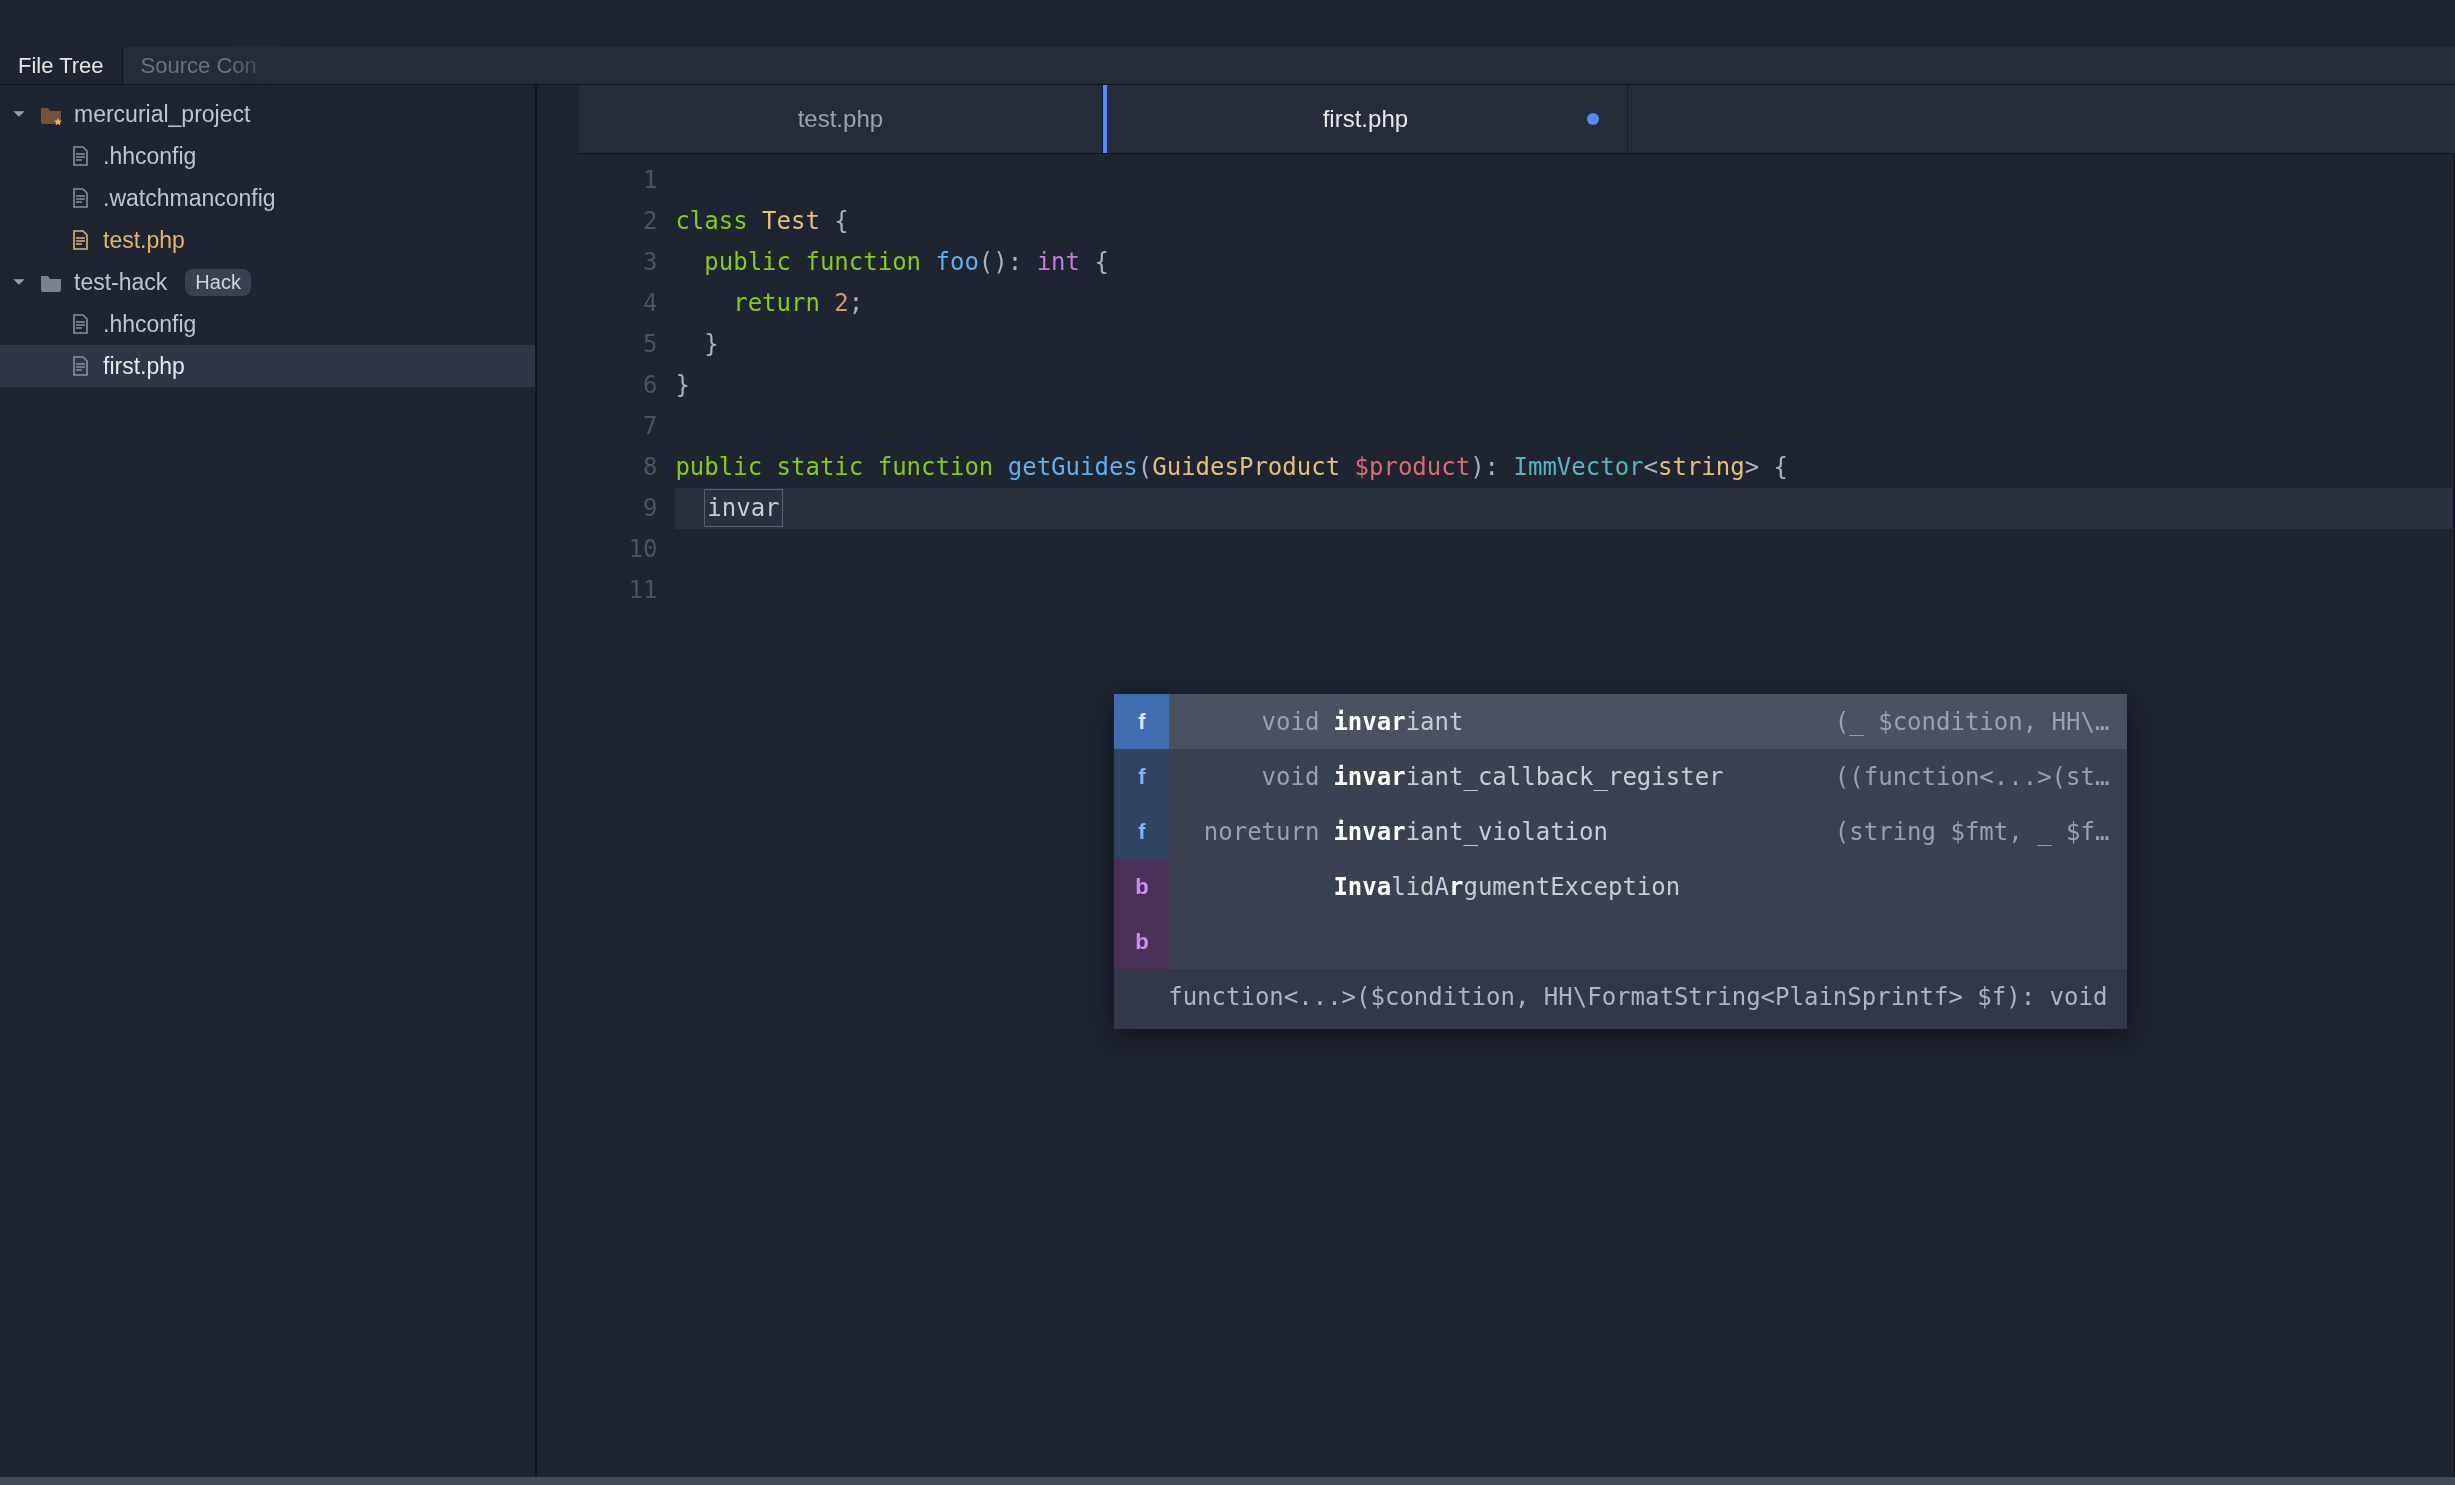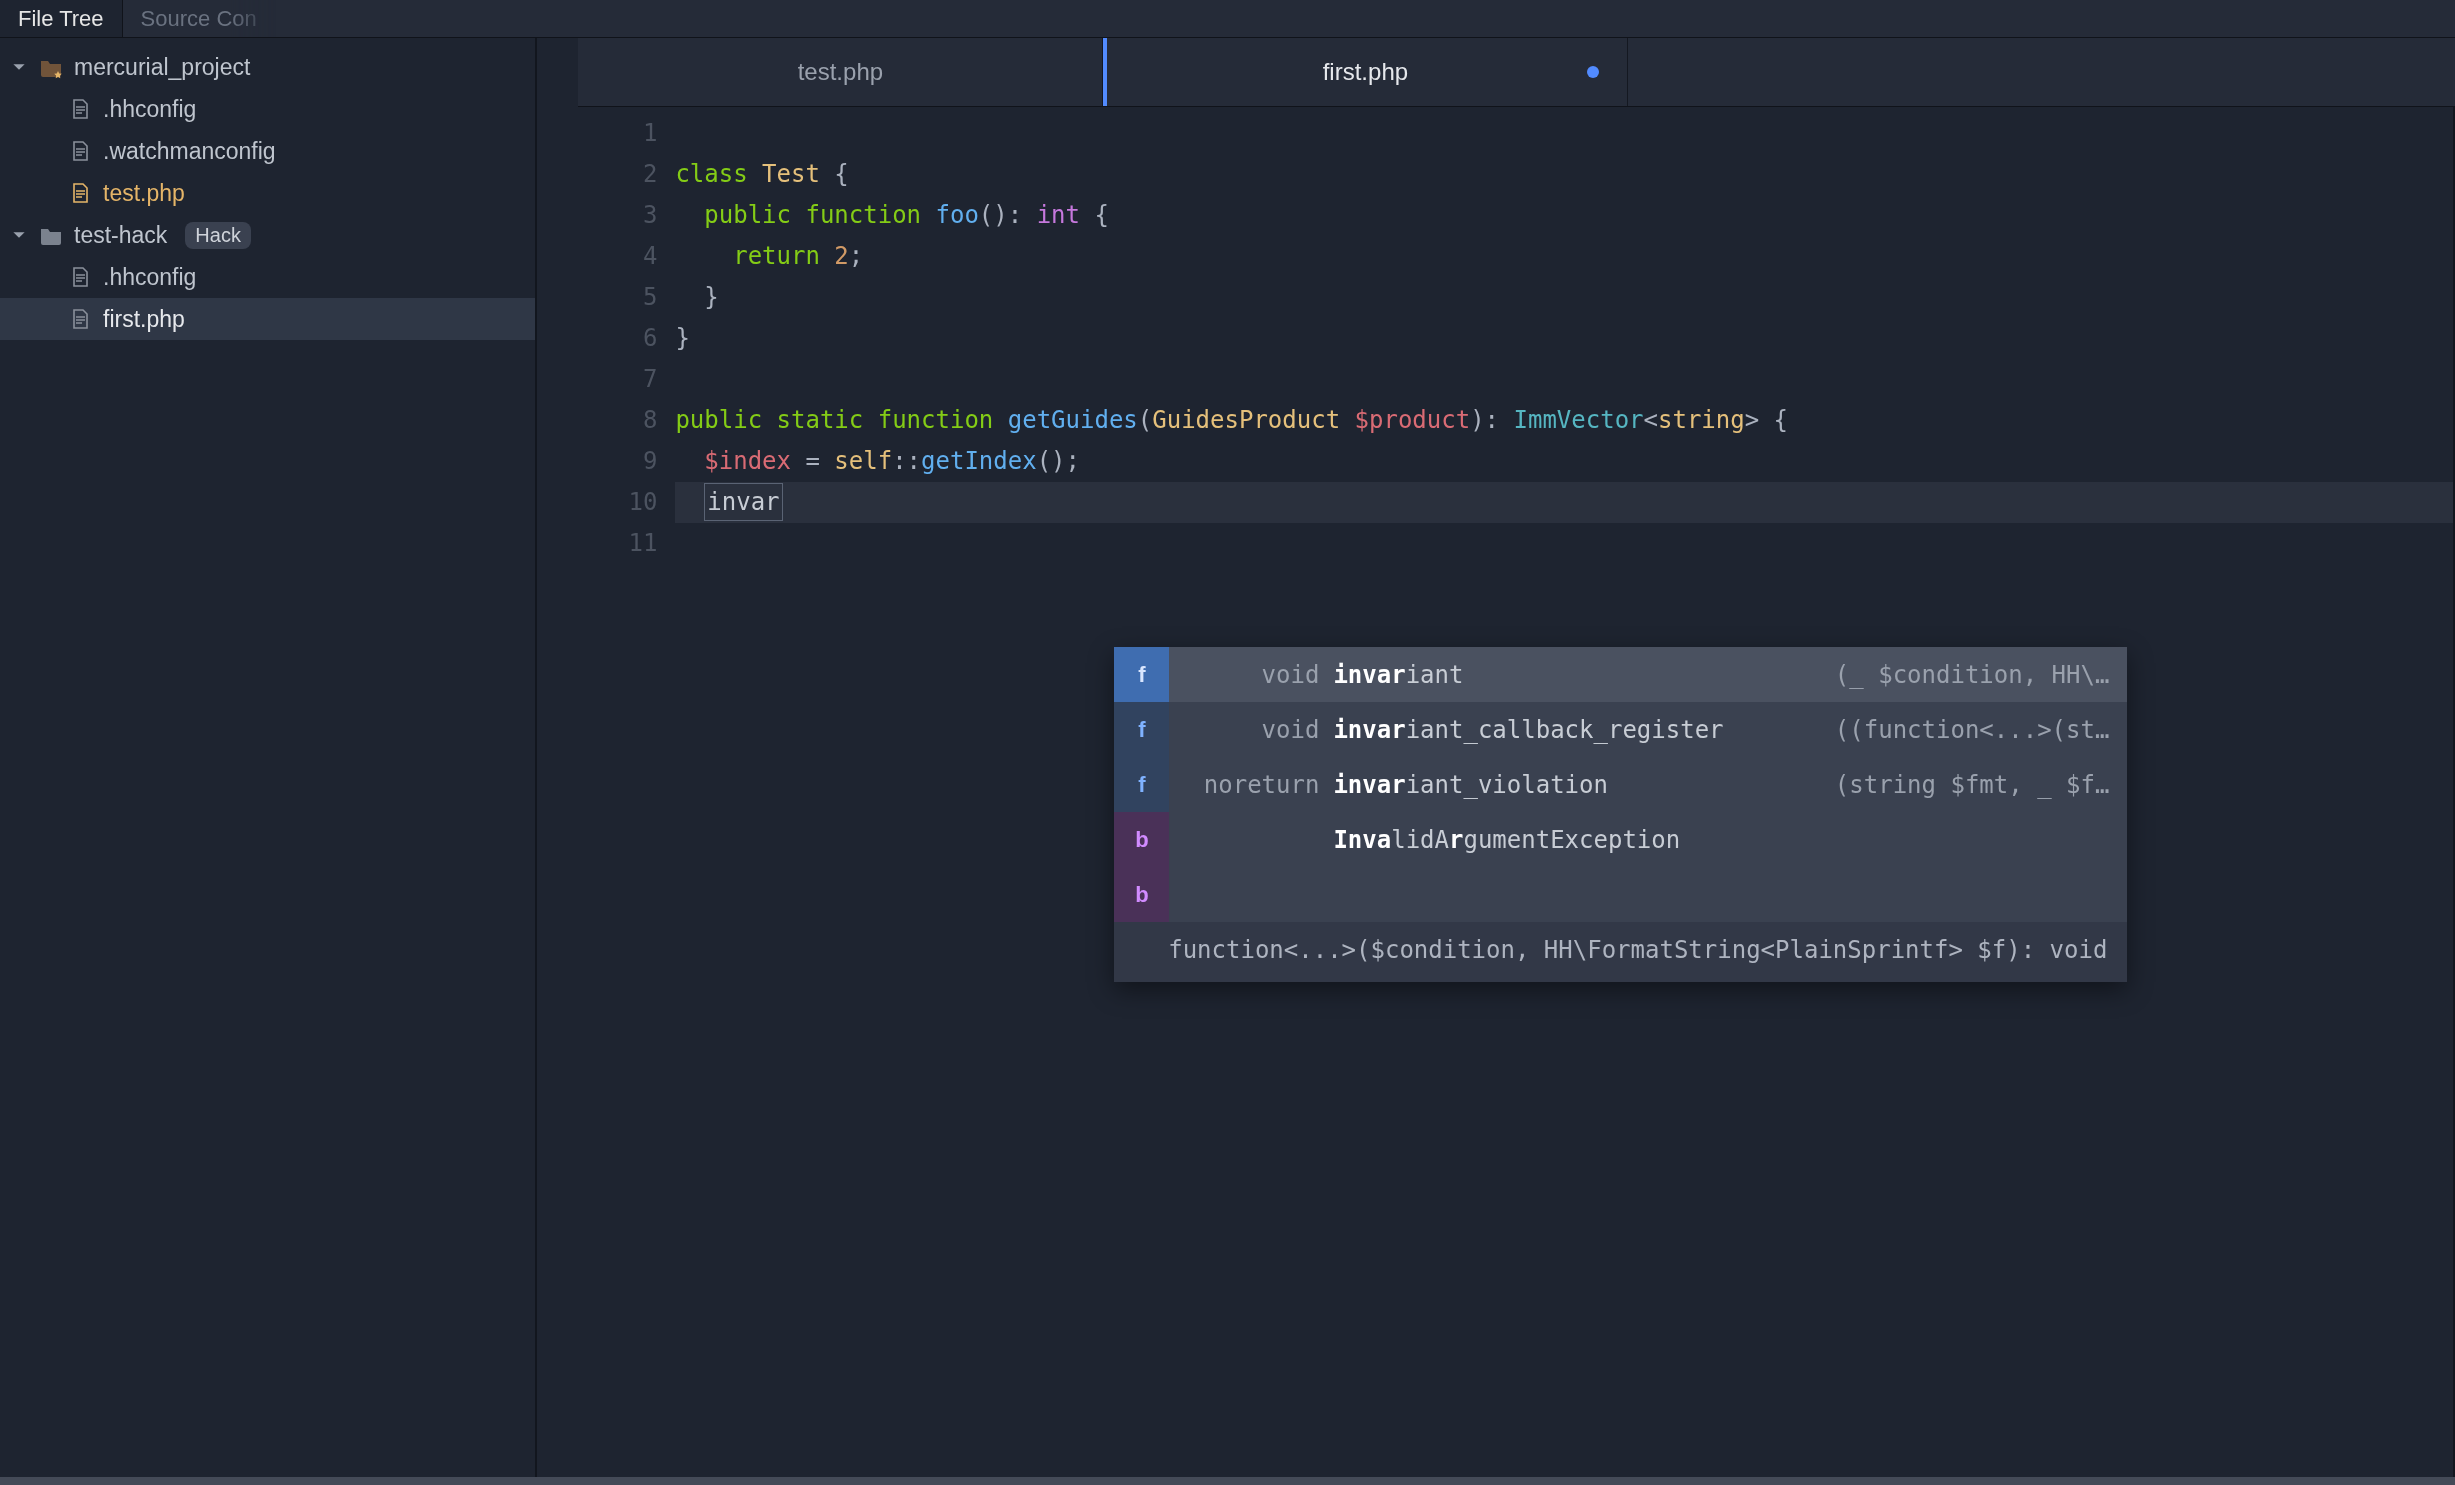--- a/index.html
+++ b/index.html
@@ -13,20 +13,21 @@
     flex-direction: column;
   }
 
   
   .panel-tabs {
     height: 38px;
     background: #252b38;
     display: flex;
     border-bottom: 1px solid #10131a;
     flex: 0 0 auto;
+    margin-top: 47px;
   }
   .panel-tab {
     padding: 0 18px;
     height: 100%;
     display: flex;
     align-items: center;
     font-family: -apple-system, "Helvetica Neue", Arial, sans-serif;
     font-size: 22px;
     color: #abb2bf;
     background: #252b38;
@@ -399,21 +400,20 @@
 
         <div class="code">
 <div class="line"> </div>
 <div class="line"><span class="c-kw">class</span> <span class="c-cls">Test</span> <span class="c-punc">{</span></div>
 <div class="line">  <span class="c-kw">public</span> <span class="c-kw">function</span> <span class="c-fn">foo</span><span class="c-punc">(): </span><span class="c-type">int</span> <span class="c-punc">{</span></div>
 <div class="line">    <span class="c-kw">return</span> <span class="c-num">2</span><span class="c-punc">;</span></div>
 <div class="line">  <span class="c-punc">}</span></div>
 <div class="line"><span class="c-punc">}</span></div>
 <div class="line"> </div>
 <div class="line"><span class="c-kw">public</span> <span class="c-kw">static</span> <span class="c-kw">function</span> <span class="c-fn">getGuides</span><span class="c-punc">(</span><span class="c-cls">GuidesProduct</span> <span class="c-var">$product</span><span class="c-punc">): </span><span class="c-vec">ImmVector</span><span class="c-punc">&lt;</span><span class="c-str">string</span><span class="c-punc">&gt; {</span></div>
-<div class="line">  <span class="c-var">$index</span> <span class="c-punc">=</span> <span class="c-var2">self</span><span class="c-punc">::</span><span class="c-fn">getIndex</span><span class="c-punc">();</span></div>
 <div class="line current">  <span class="typed-box">invar</span></div>
         </div>
       </div>
       <div class="right-strip"></div>
 
       <div class="ac">
         <div class="ac-row selected">
           <span class="ac-kind kf">f</span>
           <span class="ac-ret">void</span>
           <span class="ac-name"><b>invar</b><span>iant</span></span>

